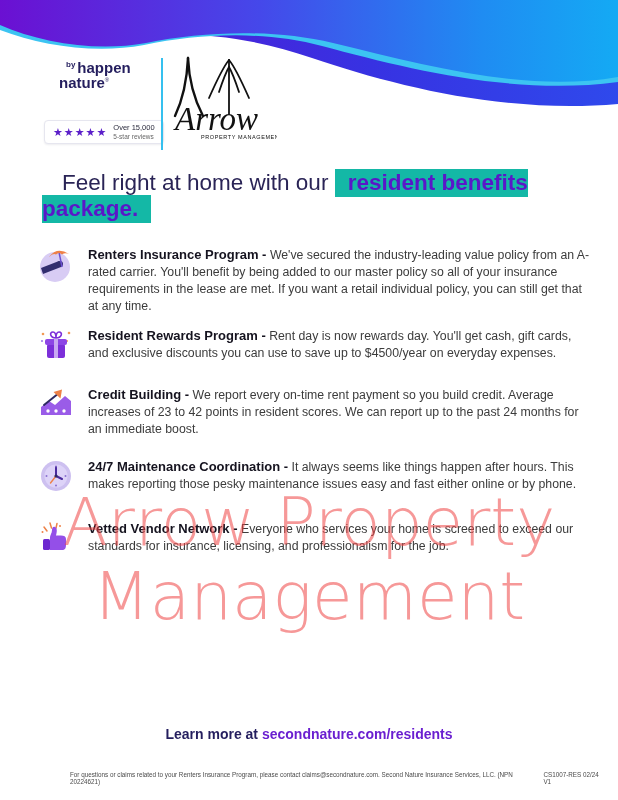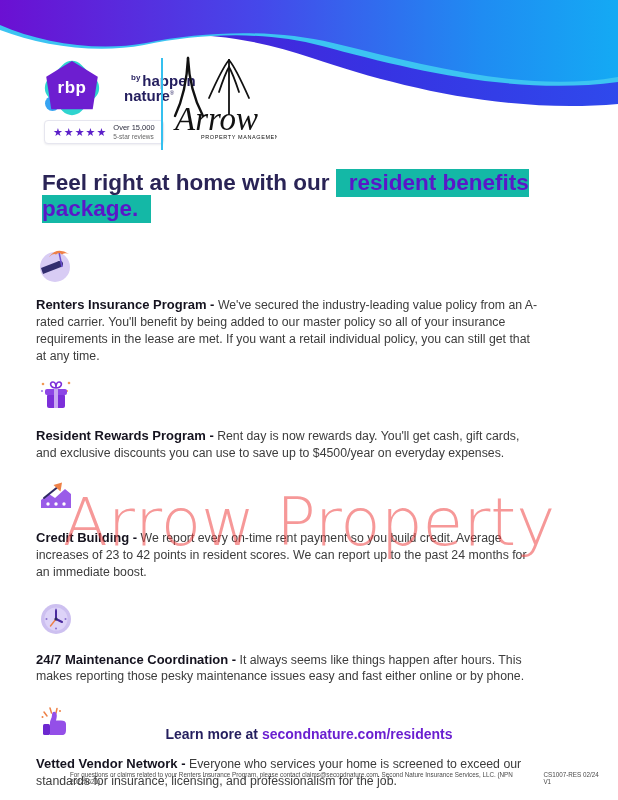--- a/index.html
+++ b/index.html
@@ -35,25 +35,25 @@
   }
   .stars { color:#5b1fc9; font-size:11px; letter-spacing:1px; }
   .reviews-text { display:flex; flex-direction:column; line-height:1.15; }
   .reviews-l1 { font-size:7.5px; font-weight:400; color:#2a2a3c; }
   .reviews-l2 { font-size:6.5px; color:#666; }
   
   .logo-divider { position:absolute; left:161px; top:58px; width:2px; height:92px; background:#35c0ef; }
   .arrow-logo { position:absolute; left:173px; top:54px; }
   
   .headline { margin:10px 0 0 42px; font-size:22.5px; position:relative; z-index:1; }
-  .hl-prefix { color:#2a2456; font-weight:700; }
+  .hl-prefix { color:#2a2456; font-weight:400;margin-left:20px; }
   .hl-highlight { color:#5a17c8; font-weight:800; background:#14b8a6; padding:1px 13px 2px; border-radius:0; }
   
   .benefits { margin:22px 0 0 36px; width:560px; position:relative; z-index:1; }
-  .b-row { display:flex; gap:6px;flex-direction:column; }
+  .b-row { display:flex; gap:12px; }
   .mb0{margin-bottom:11px}.mb1{margin-bottom:15px}.mb2{margin-bottom:18px}
   .mb3{margin-bottom:16px}.mb4{margin-bottom:18px}.mb5{margin-bottom:20px}
   .icon-cell { width:40px; flex-shrink:0; }
   .text-cell { padding-top:2px; font-size:12.3px; line-height:1.37; color:#3c3c3c; width:506px; }
   .b-title { font-weight:700; color:#15131f; font-size:13px; }
   
   .watermark {
     position:absolute; top:486px; left:0; right:0; z-index:5;
     text-align:center; pointer-events:none;
     font-family:"DejaVu Sans", sans-serif; font-weight:300;
@@ -86,27 +86,20 @@
         <stop offset="60%" stop-color="#3732e2"></stop>
         <stop offset="100%" stop-color="#2f49ec"></stop>
       </linearGradient>
     </defs>
     <path d="M0,0 H618 V104 C505,114 395,86 312,58 C258,39 196,30 140,36 C94,41 40,33 0,19 Z" fill="url(#gradDark)"></path>
     <path d="M0,0 H618 V82 C515,96 408,69 322,46 C266,31 202,33 144,45 C96,54 42,46 0,30 Z" fill="#3cc4f2"></path>
     <path d="M0,0 H618 V77 C528,93 428,66 333,43 C273,29 205,31 146,43 C97,52 41,43 0,25 Z" fill="url(#gradMain)"></path>
   </svg>
 
   <div class="rbp-block">
-    <div class="rbp-mark">
-      <div class="rbp-teal"></div>
-      <div class="rbp-blue"></div>
-      <div class="rbp-house">
-        <span>rbp</span>
-      </div>
-    </div>
     <div class="sn-text">
       <div class="sn-line1">
         <span class="sn-by">by</span>
         <span>happen</span>
       </div>
       <div class="sn-line2">
         <span>nature</span><span class="sn-reg">®</span>
       </div>
     </div>
   </div>
@@ -232,20 +225,21 @@
       <span class="b-title">Vetted Vendor Network -</span>
       <span>Everyone who services your home is screened to exceed our standards for insurance, licensing, and professionalism for the job.</span>
     </div>
   </div>
 
 
 </div>
 
 <div class="watermark">
   <div>Arrow Property</div>
+  <div>Management</div>
 </div>
 
 <div class="learn-more">
   <span class="lm-prefix">Learn more at </span><a class="lm-link" href="#">secondnature.com/residents</a>
 </div>
 
 <div class="fineprint">
   <span>For questions or claims related to your Renters Insurance Program, please contact claims@secondnature.com. Second Nature Insurance Services, LLC. (NPN 20224621)</span>
   <span>CS1007-RES 02/24 V1</span>
 </div>

